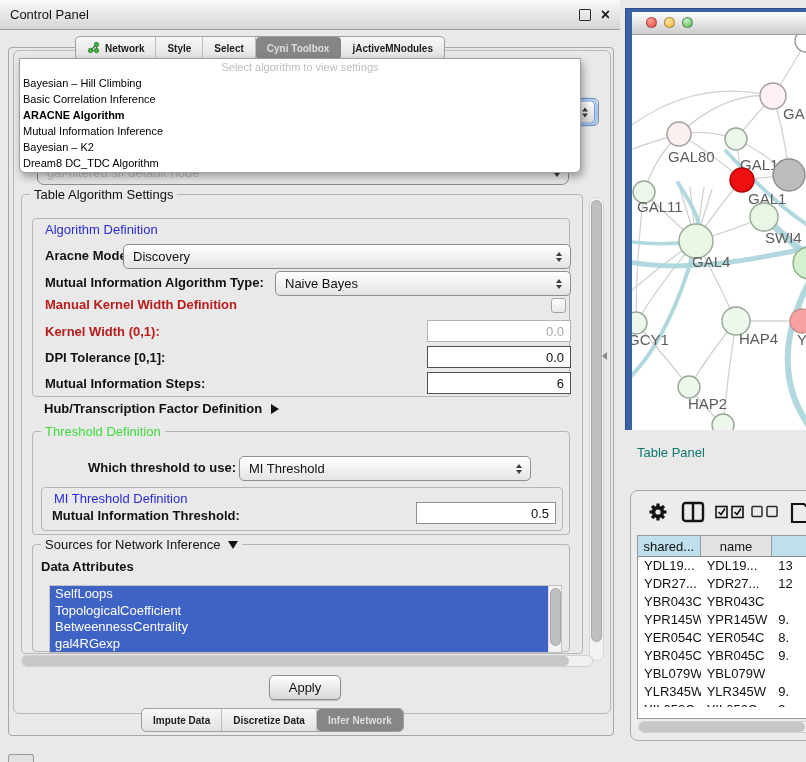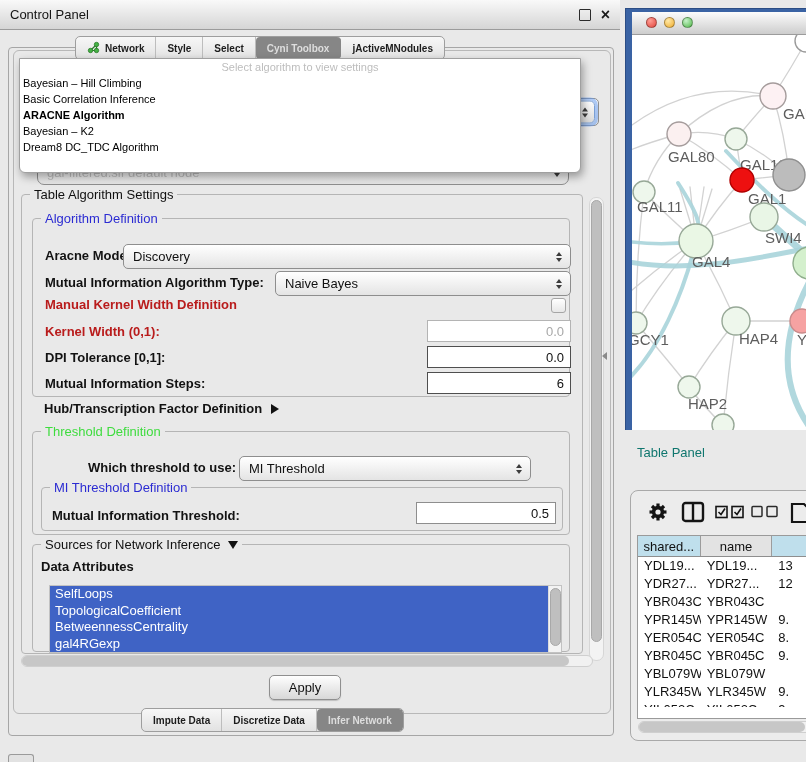--- a/index.html
+++ b/index.html
@@ -48,21 +48,21 @@
   .field.dis{border-color:#b4b4b4;color:#a8a8a8;}
   .checkbox{position:absolute;width:13px;height:13px;border:1px solid #a5a5a5;border-radius:3px;
     background:linear-gradient(#ffffff,#e7e7e7);}
 
   .lbl{position:absolute;font-size:13px;font-weight:bold;color:#121212;white-space:nowrap;}
   .lbl.dis{color:#b91c1c;}
 
   .groupbox{position:absolute;border:1px solid #b5b5b5;border-radius:4px;box-sizing:border-box;}
   .group-title{position:absolute;top:-8px;left:8px;background:#e9e9e9;padding:0 4px;
     font-size:13px;white-space:nowrap;display:flex;align-items:center;}
-  .t-blue{color:#2b2bd2;}
+  .t-blue{color:#2b2bd2;margin-top:11px;}
   .t-green{color:#3fdc3f;}
   .tri-right{display:inline-block;width:0;height:0;border-top:5.5px solid transparent;
     border-bottom:5.5px solid transparent;border-left:8px solid #111;margin-left:9px;}
   .tri-down{display:inline-block;width:0;height:0;border-left:5.5px solid transparent;
     border-right:5.5px solid transparent;border-top:8px solid #111;margin-left:7px;}
 
   
   .popup{position:absolute;left:10px;top:10px;width:560px;height:113px;background:#fff;
     border:1px solid #a0a0a0;border-radius:0 0 6px 6px;box-shadow:2px 4px 9px rgba(0,0,0,.35);
     z-index:40;font-size:11px;overflow:hidden;}
@@ -177,20 +177,21 @@
             <i class="tri-dn"></i>
           </span>
       </div>
 
       <div class="popup">
         <div class="ph">Select algorithm to view settings</div>
         <div id="popup-items">
             <div class="item">Bayesian – Hill Climbing</div>
             <div class="item">Basic Correlation Inference</div>
             <div class="item sel">ARACNE Algorithm</div>
+            <div class="item">Mutual Information Inference</div>
             <div class="item">Bayesian – K2</div>
             <div class="item">Dream8 DC_TDC Algorithm</div>
           </div>
       </div>
 
       <div class="groupbox" style="left:12px;top:146px;width:562px;height:460px;">
         <span class="group-title">Table Algorithm Settings</span>
 
         <div class="groupbox" style="left:10px;top:23px;width:538px;height:179px;">
           <span class="group-title t-blue">Algorithm Definition</span>

